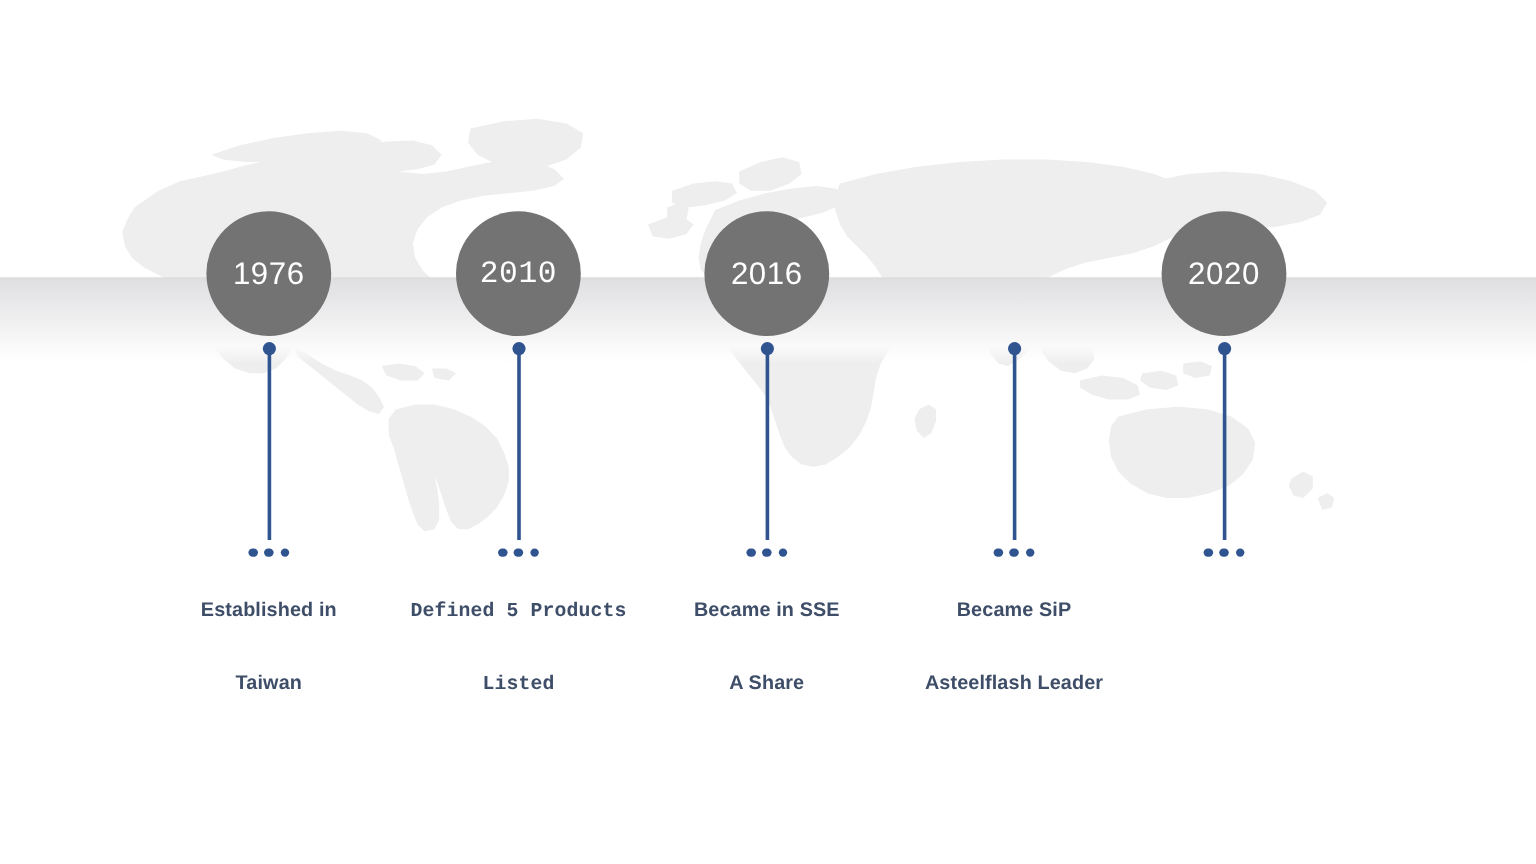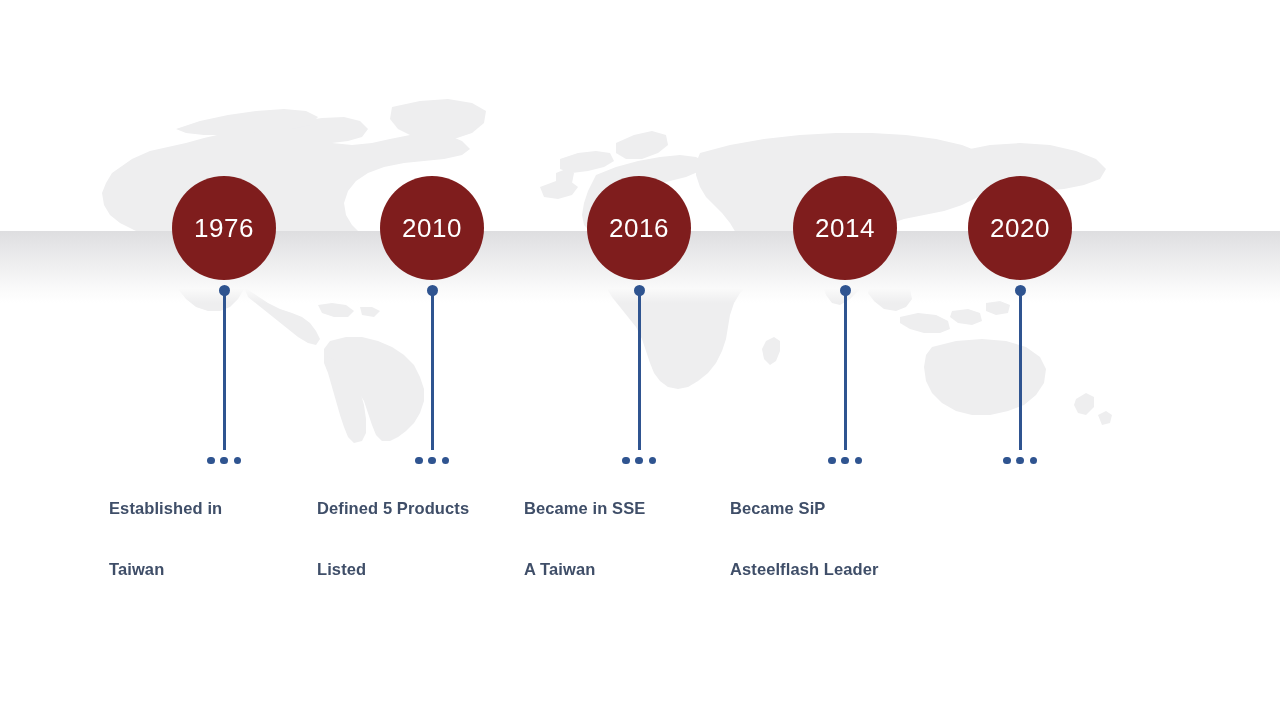--- a/index.html
+++ b/index.html
@@ -41,21 +41,21 @@
     width:230px;
     height:600px;
   }
   .tl-circle {
     position:absolute;
     left:50%;
     top:176px;
     width:104px; height:104px;
     margin-left:-52px;
     border-radius:50%;
-    background:#7f1d1d;
+    background:#737373;
     display:flex;
     align-items:center;
     justify-content:center;
     color:#ffffff;
     font-size:26px;
     font-weight:400;
     letter-spacing:0.5px;
     line-height:1;
   }
   .tl-pin-dot {
@@ -92,20 +92,21 @@
     width:7.5px; height:7.5px;
     border-radius:50%;
     background:#2f5490;
   }
   .tl-label {
     position:absolute;
     left:50%;
     top:494px;
     width:230px;
     margin-left:-115px;
+    text-align:center;
     color:#3f4e68;
     font-size:16.5px;
     font-weight:bold;
     line-height:1.78;
     letter-spacing:0.1px;
   }
   .tl-label .l2 { display:block;margin-top:32px; }
 </style>
 </head>
 <body>
@@ -173,21 +174,21 @@
       <span></span>
         <span></span>
         <span></span>
     </div>
     <div class="tl-label">
       <span class="l1">Established in</span>
       <span class="l2">Taiwan</span>
     </div>
   </div>
 
-  <div class="tl-item" style="left:317px;">
+  <div class="tl-item" style="left:317px;font-family:Liberation Mono, monospace;">
     <div class="tl-circle">
       <span>2010</span>
     </div>
     <div class="tl-pin-dot"></div>
     <div class="tl-stem"></div>
     <div class="tl-dots">
       <span></span>
         <span></span>
         <span></span>
     </div>
@@ -203,28 +204,25 @@
     </div>
     <div class="tl-pin-dot"></div>
     <div class="tl-stem"></div>
     <div class="tl-dots">
       <span></span>
         <span></span>
         <span></span>
     </div>
     <div class="tl-label">
       <span class="l1">Became in SSE</span>
-      <span class="l2">A Taiwan</span>
+      <span class="l2">A Share</span>
     </div>
   </div>
 
   <div class="tl-item" style="left:730px;">
-    <div class="tl-circle">
-      <span>2014</span>
-    </div>
     <div class="tl-pin-dot"></div>
     <div class="tl-stem"></div>
     <div class="tl-dots">
       <span></span>
         <span></span>
         <span></span>
     </div>
     <div class="tl-label">
       <span class="l1">Became SiP</span>
       <span class="l2">Asteelflash Leader</span>

